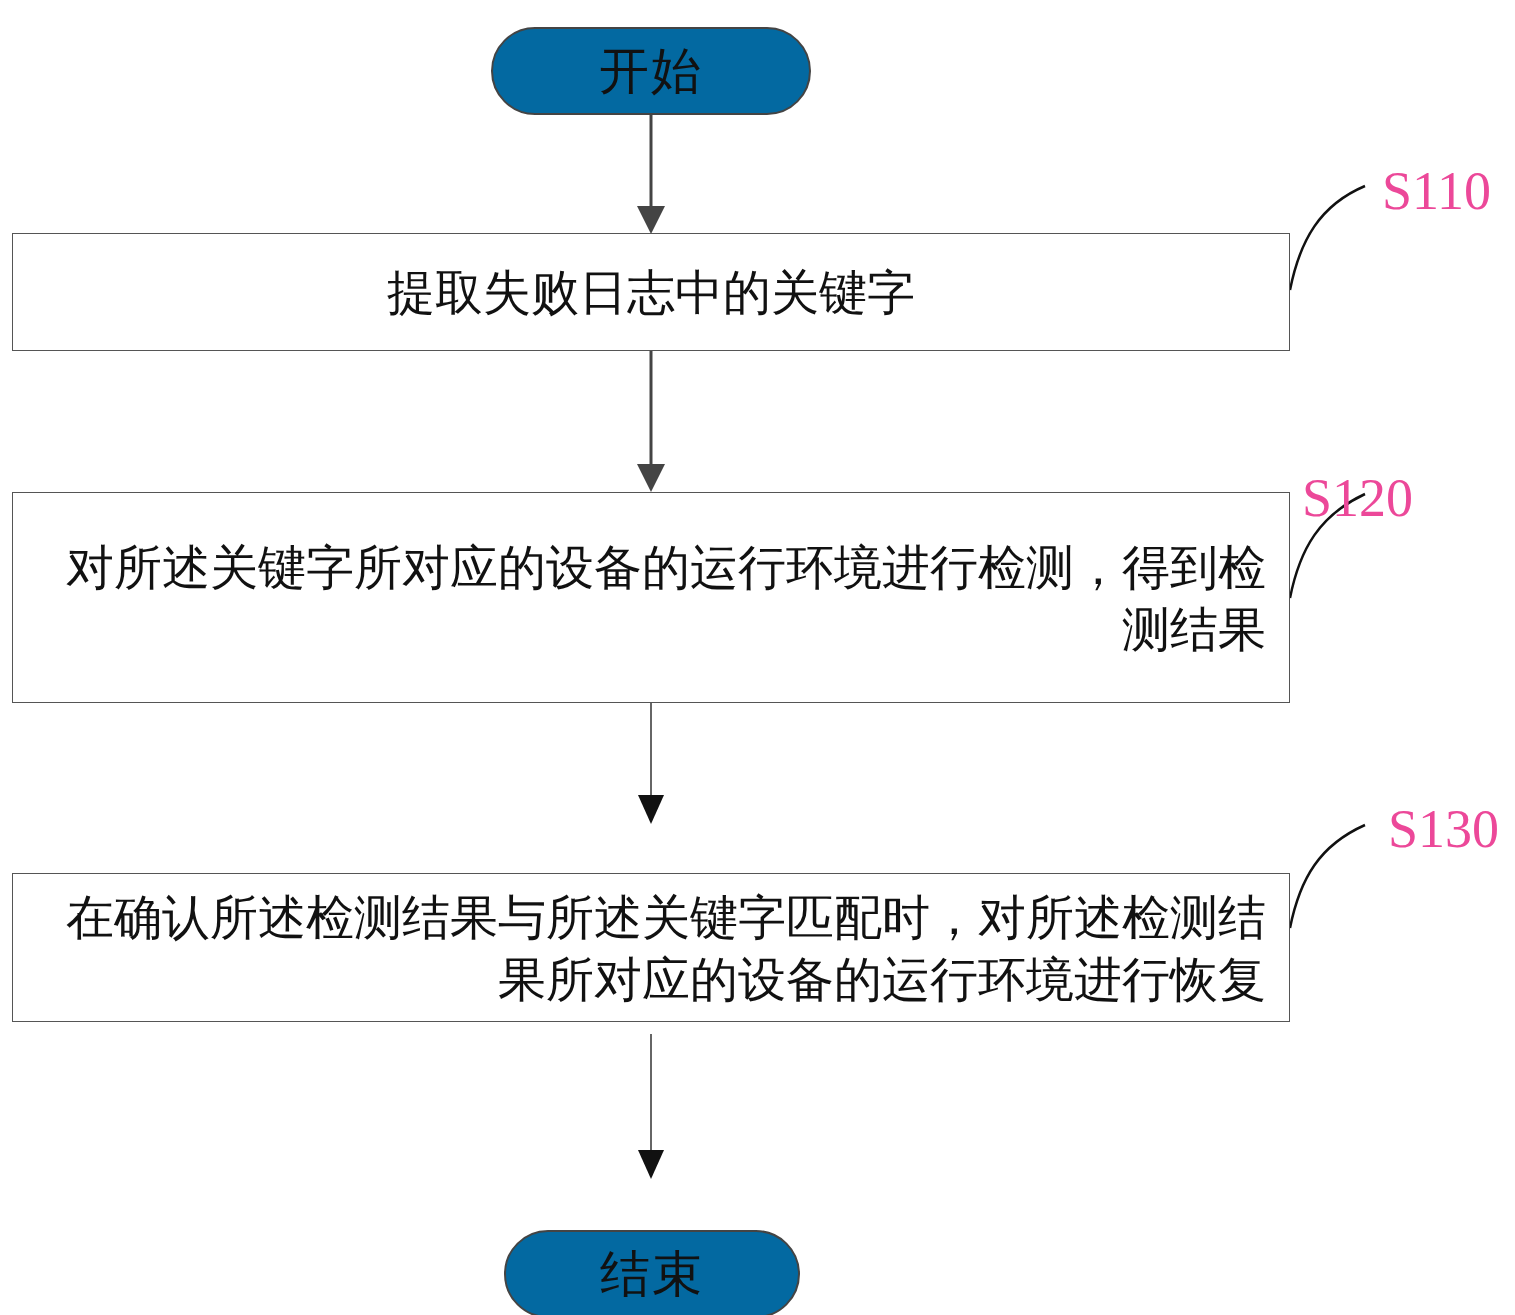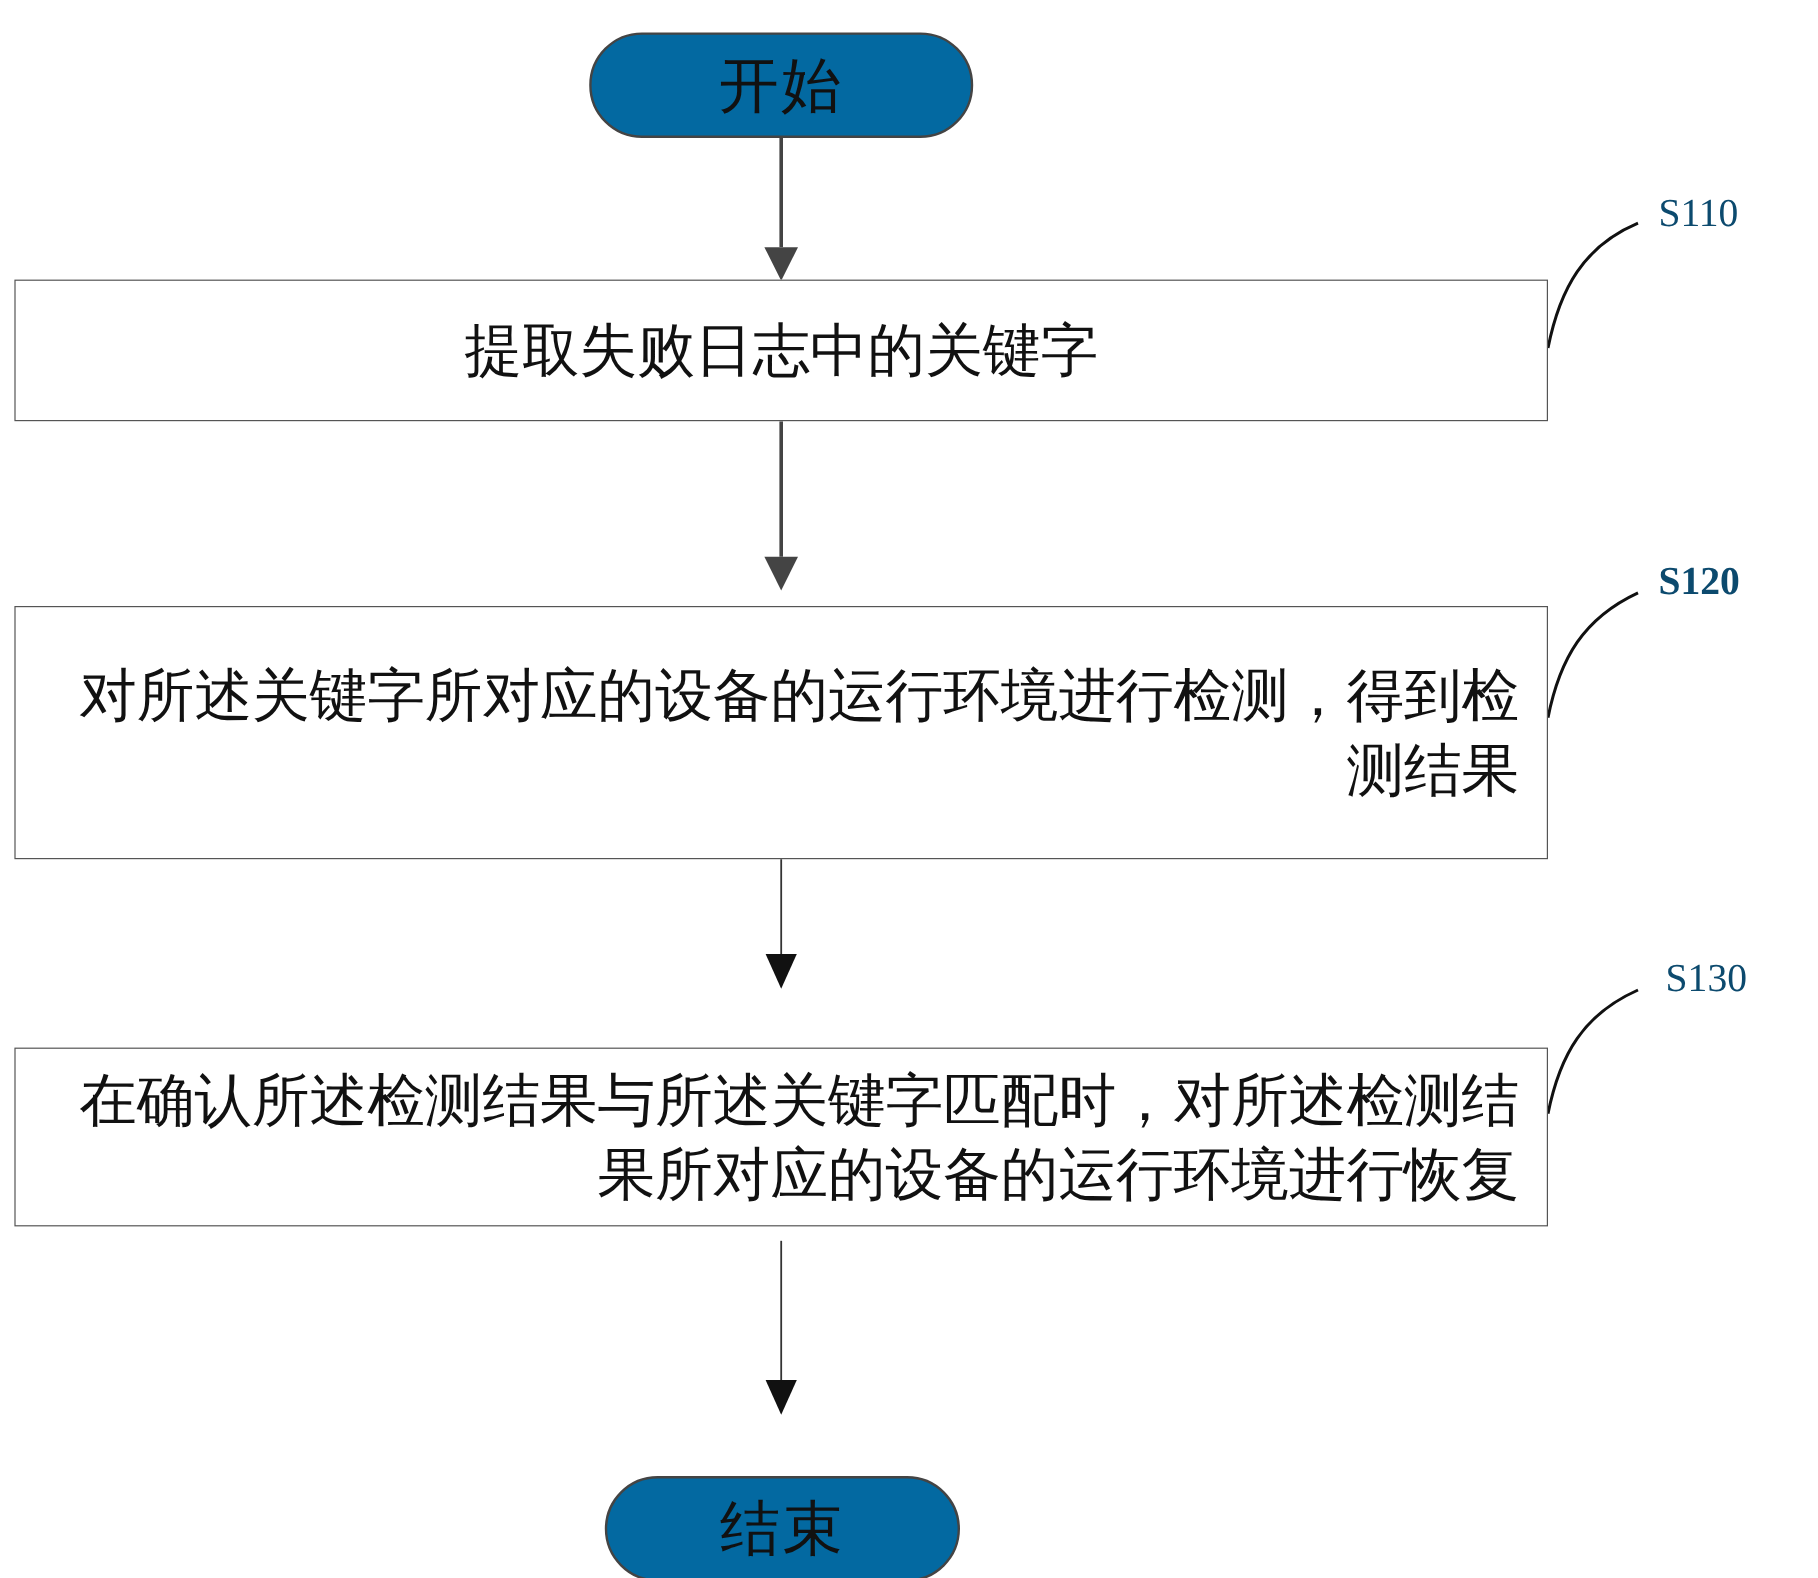--- a/index.html
+++ b/index.html
@@ -6,21 +6,21 @@
     body { width: 1515px; height: 1315px; position: relative; overflow: hidden;
            font-family: "DejaVu Serif", "Liberation Serif", serif; color: #111; }
     svg.wires { position: absolute; left: 0; top: 0; width: 1515px; height: 1315px; }
     .terminal { position: absolute; box-sizing: border-box; border: 2px solid #444;
                 border-radius: 60px; background: #0369a1; display: flex;
                 align-items: center; justify-content: center; font-size: 50px; letter-spacing: 2px; }
     .step { position: absolute; box-sizing: border-box; border: 1.5px solid #555; background: #fff;
             display: flex; align-items: center; justify-content: center; text-align: right;
             font-size: 48px; line-height: 62px; padding: 0 20px; }
     .label { position: absolute; font-family: "Liberation Serif", "DejaVu Serif", serif;
-             font-size: 33px; color: #0c4a6e; }
+             font-size: 54px; color: #ec4899; }
   </style>
 </head>
 <body>
 
 <svg class="wires" xmlns="http://www.w3.org/2000/svg">
   <defs>
     <marker id="arrow" markerWidth="10" markerHeight="10" refX="5" refY="9" orient="auto" markerUnits="userSpaceOnUse" viewBox="0 0 10 10">
       <path d="M0,0 L10,0 L5,10 z" fill="#333"></path>
     </marker>
   </defs>
@@ -44,24 +44,24 @@
 
 <div class="terminal" style="left:491px; top:27px; width:320px; height:88px;">
   <span>开始</span>
 </div>
 
 <div class="step" style="left:12px; top:233px; width:1278px; height:118px;">
   <span>提取失败日志中的关键字</span>
 </div>
 <div class="label" style="left:1382px; top:160px;">S110</div>
 
-<div class="step" style="left:12px; top:492px; width:1278px; height:211px;margin-top:13px;">
+<div class="step" style="left:12px; top:492px; width:1278px; height:211px;">
   <span style="display:block; width:1230px;">对所述关键字所对应的设备的运行环境进行检测，得到检测结果</span>
 </div>
-<div class="label" style="left:1382px; top:467px;font-weight:bold;">S120</div>
+<div class="label" style="left:1302px; top:467px;">S120</div>
 
 <div class="step" style="left:12px; top:873px; width:1278px; height:149px;">
   <span style="display:block; width:1230px;">在确认所述检测结果与所述关键字匹配时，对所述检测结果所对应的设备的运行环境进行恢复</span>
 </div>
 <div class="label" style="left:1388px; top:798px;text-align:center;">S130</div>
 
 <div class="terminal" style="left:504px; top:1230px; width:296px; height:88px;">
   <span>结束</span>
 </div>
 

